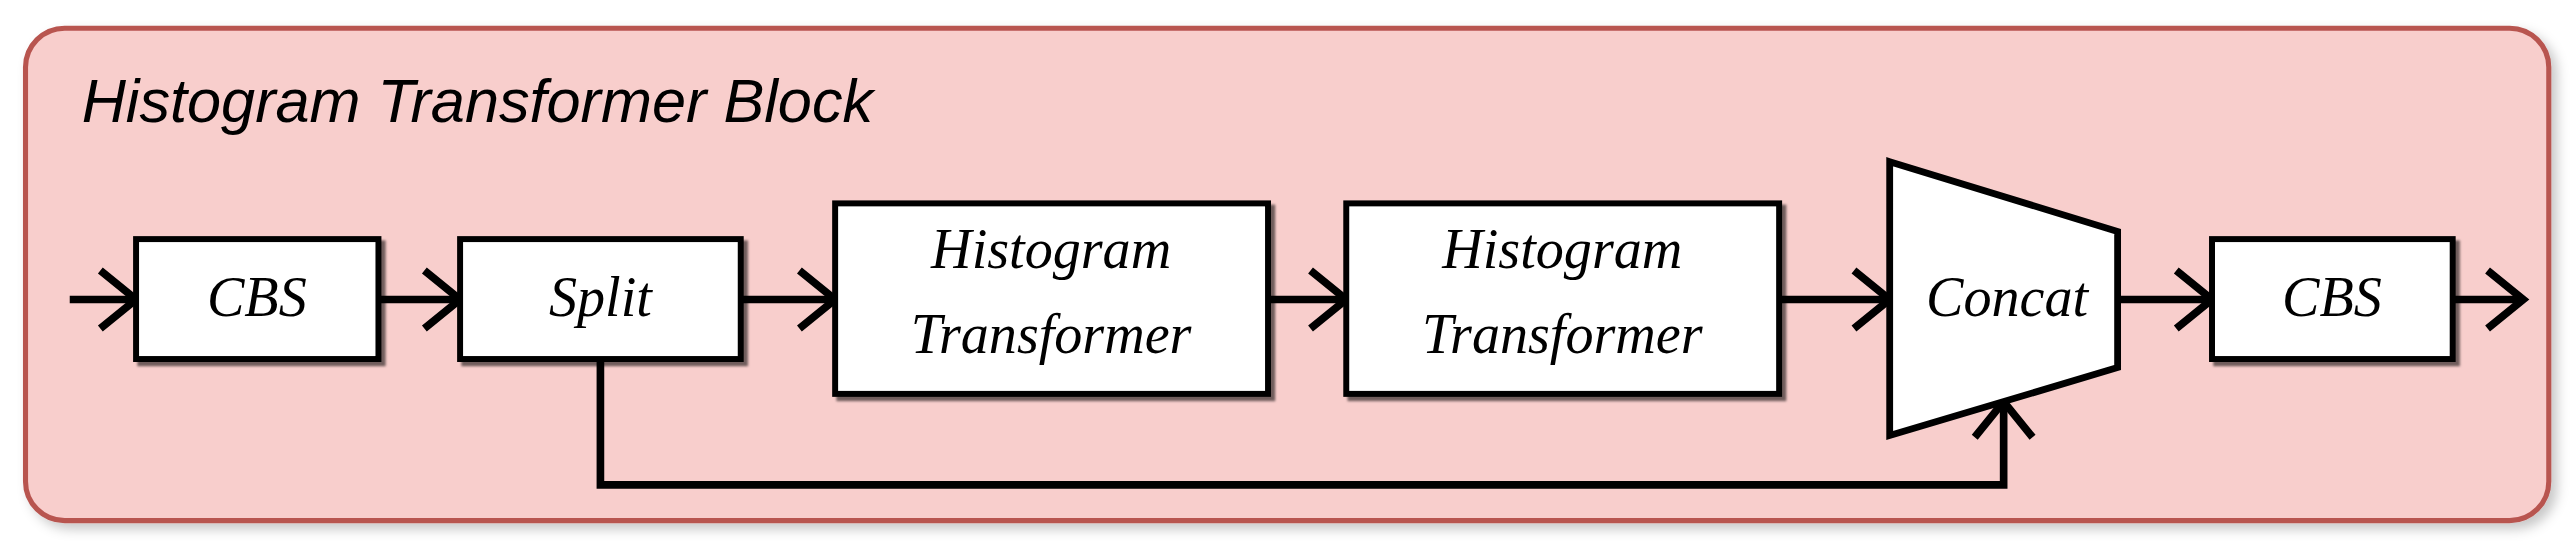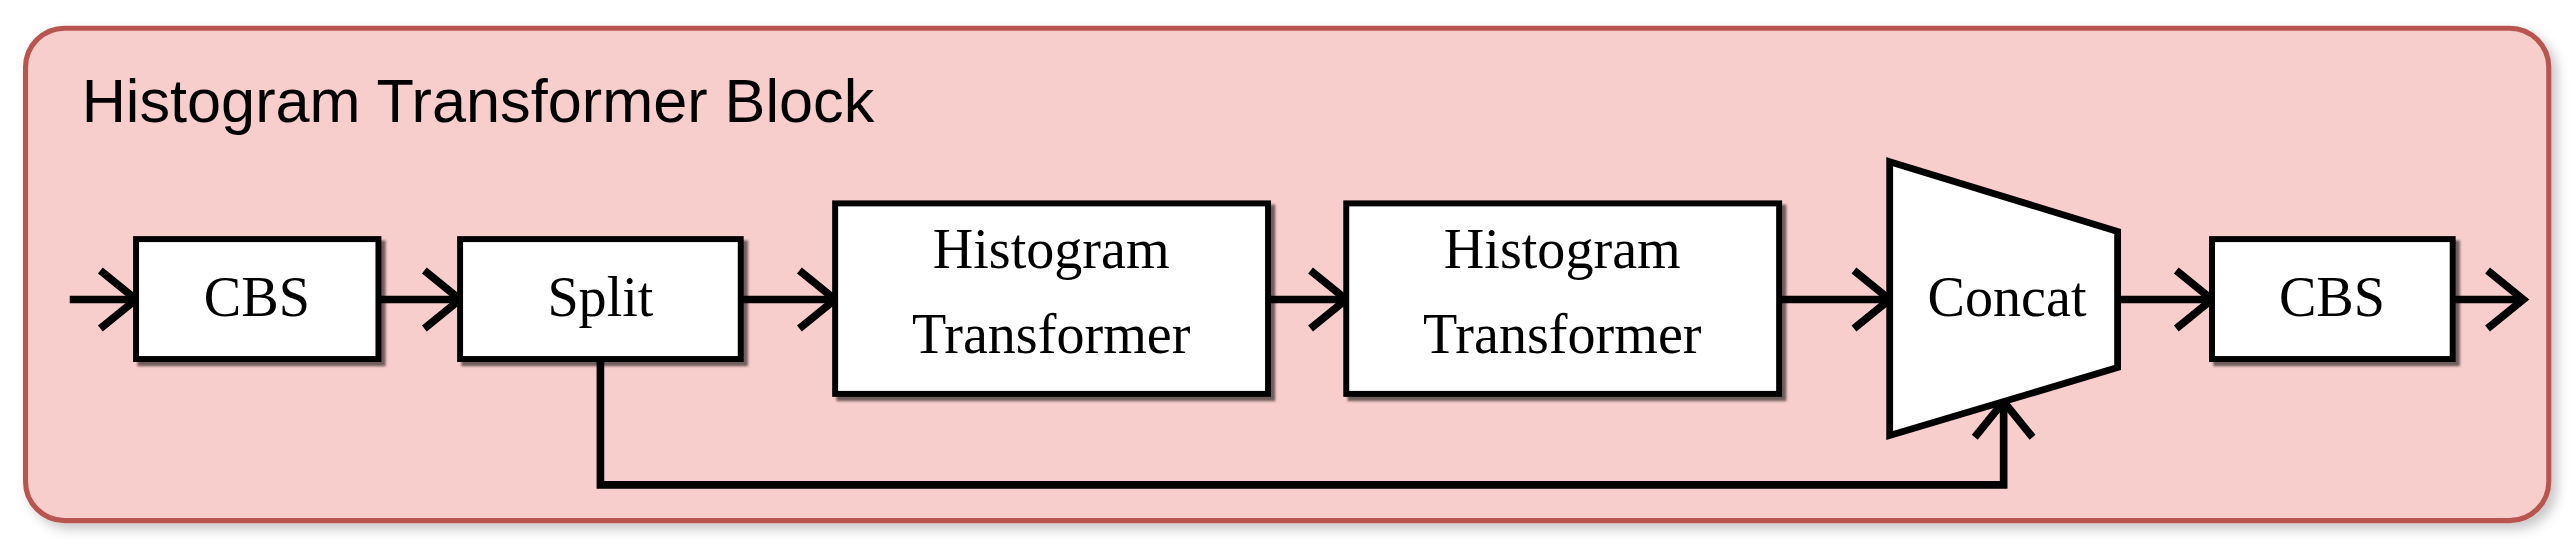--- a/index.html
+++ b/index.html
@@ -11,20 +11,21 @@
   body {
     width: 2576px;
     height: 559px;
     font-family: "Liberation Serif", serif;
     overflow: hidden;
   }
   #diagram-root {
     position: relative;
     width: 2576px;
     height: 559px;
+    font-style: italic;
   }
   svg#diagram-svg {
     display: block;
     width: 2576px;
     height: 559px;
   }
   .node-label {
     font-family: "Liberation Serif", serif;
     fill: #000000;
     text-anchor: middle;

